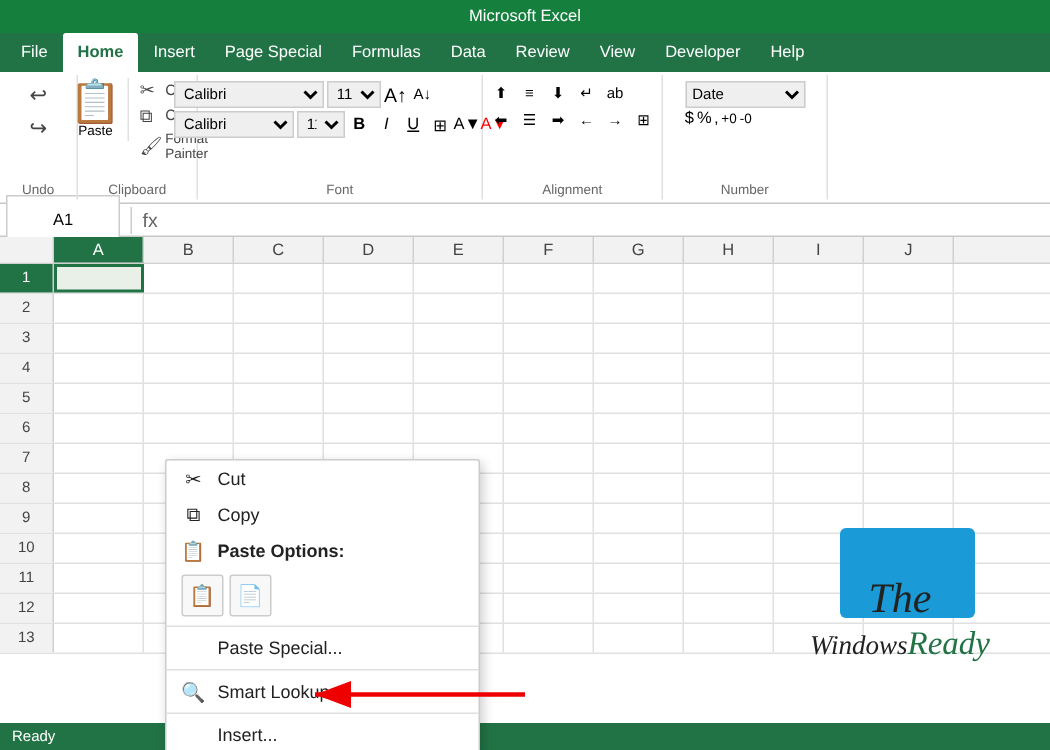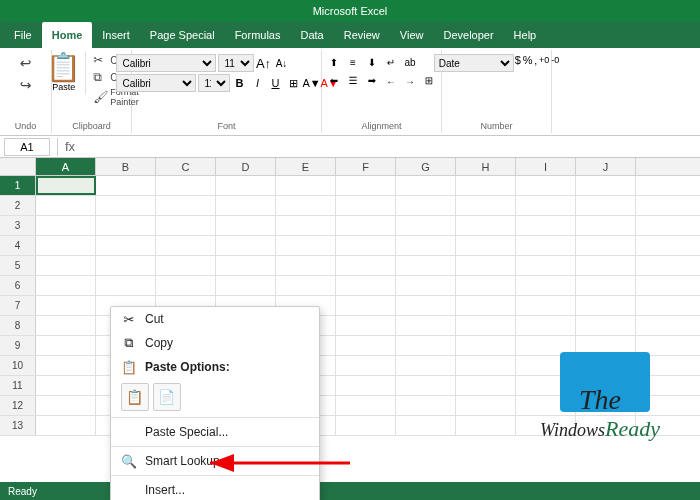--- a/index.html
+++ b/index.html
@@ -36,21 +36,21 @@
     .font-group { width: 170px; }
     .font-row { display: flex; align-items: center; gap: 2px; width: 100%; margin-bottom: 1px; }
     .font-select { border: 1px solid #ccc; height: 18px; font-size: 10px; width: 100px; padding: 0 2px; }
     .font-size-select { border: 1px solid #ccc; height: 18px; font-size: 10px; width: 36px; padding: 0 2px; }
     .font-btn { width: 16px; height: 16px; border: 1px solid transparent; display: flex; align-items: center; justify-content: center; font-size: 11px; cursor: pointer; }
     .font-bold { font-weight: bold; }
     .font-italic { font-style: italic; }
 
     
     .formula-bar { height: 22px; display: flex; align-items: center; border-bottom: 1px solid #c8c8c8; background: #fff; padding: 0 4px; gap: 4px; }
-    .name-box { width: 46px; border: 1px solid #ccc; height: 18px; font-size: 11px; padding: 0 3px; text-align: center; }
+    .name-box { width: 76px; border: 1px solid #ccc; height: 18px; font-size: 11px; padding: 16px 3px; text-align: center; }
     .formula-bar-divider { width: 1px; height: 18px; background: #ccc; margin: 0 3px; }
     .formula-bar-input { flex: 1; border: none; font-size: 11px; outline: none; }
 
     
     .spreadsheet { display: flex; flex-direction: column; flex: 1; background: #fff; }
     .col-headers { display: flex; height: 18px; background: #f2f2f2; border-bottom: 1px solid #d0d0d0; }
     .row-header-spacer { width: 36px; min-width: 36px; border-right: 1px solid #d0d0d0; background: #f2f2f2; }
     .col-header { width: 60px; min-width: 60px; border-right: 1px solid #d0d0d0; text-align: center; font-size: 11px; color: #444; display: flex; align-items: center; justify-content: center; background: #f2f2f2; }
     .col-header.active { background: #217346; color: #fff; }
     .rows-container { display: flex; flex-direction: column; }
@@ -199,21 +199,21 @@
         <div class="align-btn">➡</div>
         <div class="align-btn">←</div>
         <div class="align-btn">→</div>
         <div class="align-btn">⊞</div>
       </div>
     </div>
     <span class="ribbon-group-label">Alignment</span>
   </div>
 
   <div class="ribbon-group num-group" style="width:110px;">
-    <div class="ribbon-group-content" style="flex-direction:row; gap:1px; padding-top:2px; align-items:flex-start;">
+    <div class="ribbon-group-content" style="flex-direction:column; gap:1px; padding-top:2px; align-items:flex-start;">
       <select class="num-select">
         <option>Date</option>
       </select>
       <div style="display:flex; gap:2px; align-items:center; font-size:11px;">
         <span style="cursor:pointer;">$</span>
         <span style="cursor:pointer;">%</span>
         <span style="cursor:pointer;">‚</span>
         <span style="cursor:pointer; font-size:9px;">+0</span>
         <span style="cursor:pointer; font-size:9px;">-0</span>
       </div>

